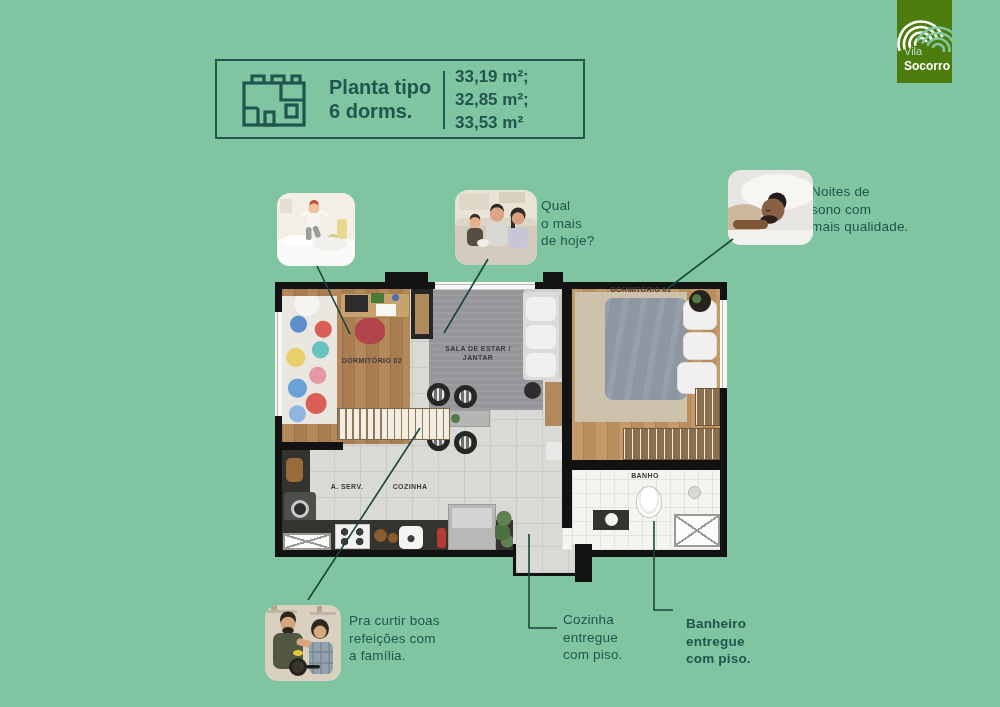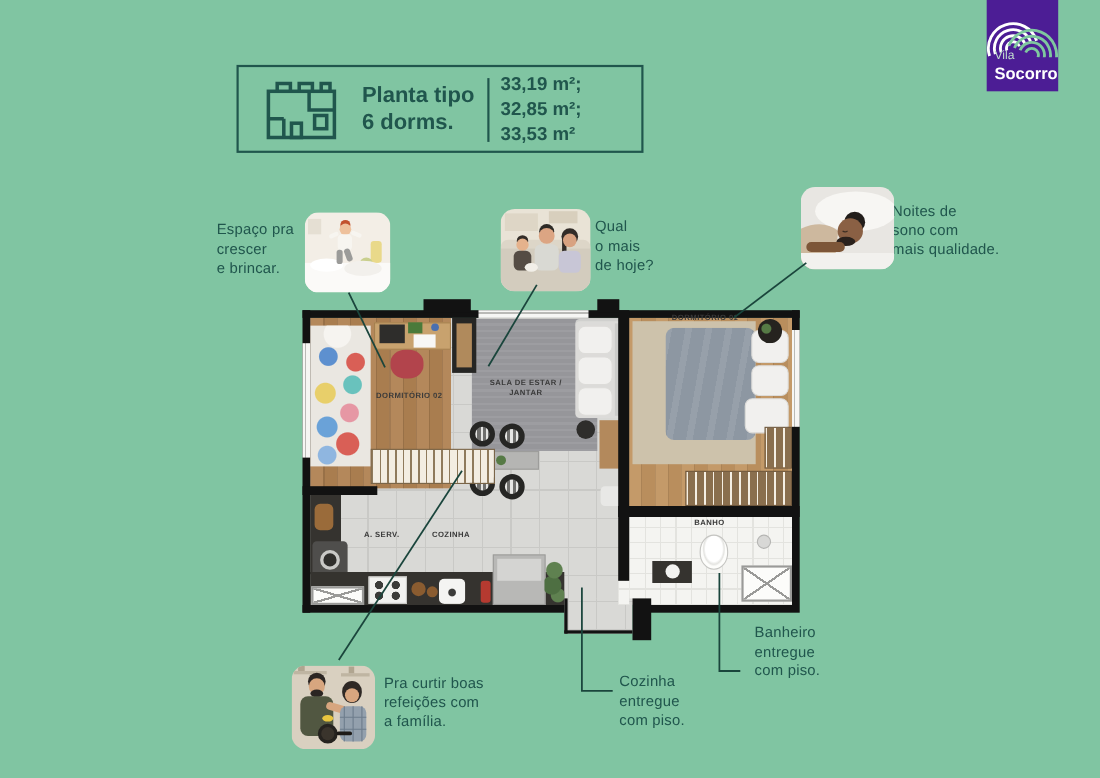--- a/index.html
+++ b/index.html
@@ -9,23 +9,23 @@
   .a{position:absolute;}
 
   
   .header-card{left:215px;top:59px;width:370px;height:80px;border:2px solid #20564D;}
   .hc-icon{left:24px;top:11px;width:66px;height:56px;}
   .hc-title{left:112px;top:50%;transform:translateY(-50%);color:#20564D;font-size:20px;font-weight:bold;line-height:24px;white-space:pre-line;}
   .hc-div{left:226px;top:10px;width:2px;height:58px;background:#20564D;}
   .hc-areas{left:238px;top:50%;transform:translateY(-50%);color:#20564D;font-size:17px;font-weight:bold;line-height:23px;white-space:pre-line;}
 
   
-  .logo{left:897px;top:0;width:65px;height:83px;background:#4c1d95;}
+  .logo{left:897px;top:0;width:55px;height:83px;background:#4d7c0f;}
   .logo-vila{left:7px;top:45px;color:#C2DCCF;font-size:11px;}
-  .logo-socorro{left:7px;top:59px;color:#FFFFFF;font-size:15px;font-weight:bold;}
+  .logo-socorro{left:7px;top:59px;color:#FFFFFF;font-size:12px;font-weight:bold;}
 
   
   .callout{color:#20564D;font-size:13.5px;line-height:17.6px;white-space:pre-line;letter-spacing:.2px;}
 
   
   .photo{border-radius:13px;overflow:hidden;z-index:40;}
   .photo svg{display:block;}
 
   
   .plan{left:275px;top:282px;width:452px;height:275px;z-index:5;}
@@ -113,36 +113,33 @@
         <path d="M35 50 A6 6 0 0 1 47 50"></path>
         <path d="M29.5 50 A11.5 11.5 0 0 1 52.5 50"></path>
         <path d="M24 50 A17 17 0 0 1 58 50"></path>
         <path d="M18.5 50 A22.5 22.5 0 0 1 63.5 50"></path>
       </g>
     </svg>
     <div class="a logo-vila">Vila</div>
     <div class="a logo-socorro">Socorro</div>
   </div>
 
-  <div class="a callout" style="left:197px;top:200px;">Espaço pra
-crescer
-e brincar.</div>
   <div class="a callout" style="left:541px;top:197px;">Qual
 o mais
 de hoje?</div>
   <div class="a callout" style="left:811px;top:183px;">Noites de
 sono com
 mais qualidade.</div>
   <div class="a callout" style="left:349px;top:612px;">Pra curtir boas
 refeições com
 a família.</div>
   <div class="a callout" style="left:563px;top:611px;">Cozinha
 entregue
 com piso.</div>
-  <div class="a callout" style="left:686px;top:566px;">Banheiro
+  <div class="a callout" style="left:686px;top:615px;font-weight:bold;">Banheiro
 entregue
 com piso.</div>
 
   <div class="a photo" style="left:277px;top:193px;width:78px;height:73px;">
     <svg width="78" height="73" viewBox="0 0 78 73">
       <rect width="78" height="73" fill="#F3EEE6"></rect>
       <rect x="3" y="6" width="12" height="14" fill="#E5DFD3"></rect>
       <rect x="60" y="26" width="10" height="20" rx="3" fill="#E9D98A"></rect>
       <circle cx="56" cy="47" r="6" fill="#C9CF8E"></circle>
       <rect x="0" y="46" width="78" height="27" fill="#FBFAF8"></rect>

